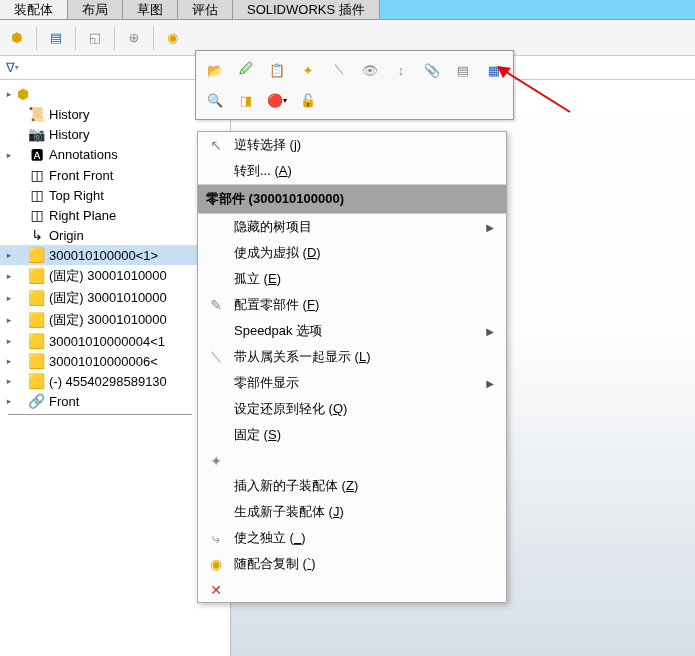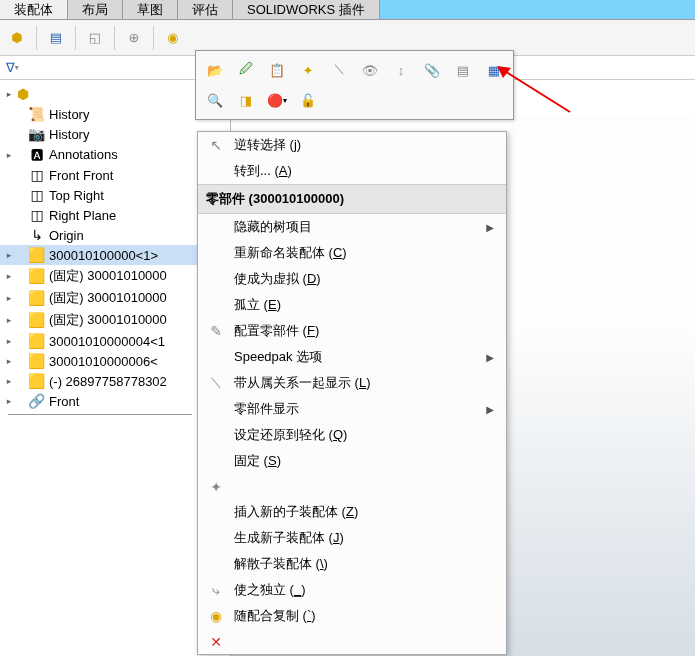--- a/index.html
+++ b/index.html
@@ -35,21 +35,21 @@
 .tree-item .ind { width: 14px; display: inline-block; }
 .tree-item .icon { width: 18px; text-align: center; margin-right: 3px; font-size: 14px; }
 .tree-divider { height: 1px; background: #999; margin: 3px 8px 0 8px; }
 
 
 .context-menu { position: absolute; left: 197px; top: 131px; width: 310px; background: #fcfcfc; border: 1px solid #aaa; box-shadow: 2px 2px 6px rgba(0,0,0,0.25); z-index: 4; }
 .context-menu .cm-item { display: flex; align-items: center; padding: 4px 8px 4px 4px; cursor: pointer; min-height: 25px; }
 .context-menu .cm-icon { width: 28px; text-align: center; font-size: 14px; }
 .context-menu .cm-label { flex: 1; padding-left: 4px; }
 .context-menu .cm-arrow { color: #555; font-size: 10px; padding-right: 4px; }
-.context-menu .cm-header { background: #e5e5e5; font-weight: bold; padding: 5px 8px; border-top: 1px solid #ccc; border-bottom: 1px solid #ccc; }
+.context-menu .cm-header { background: #a3a3a3; font-weight: bold; padding: 5px 8px; border-top: 1px solid #ccc; border-bottom: 1px solid #ccc; }
 .context-menu .underline { text-decoration: underline; }
 
 
 .viewport { position: absolute; left: 230px; top: 115px; right: 0; bottom: 0; background: linear-gradient(to bottom, #fdfdfd 40%, #d6dee6 100%); z-index: 1; border-left: 1px solid #bbb; }
 
 
 .c-yellow { color: #d9a400; }
 .c-blue { color: #2661b8; }
 .c-gray { color: #888; }
 .c-red { color: #d22; }
@@ -192,21 +192,21 @@
       <div class="tree-item">
         <span class="exp">▸</span>
         <span class="ind"></span>
         <span class="icon">🟨</span>
         <span>30001010000006&lt;</span>
       </div>
       <div class="tree-item">
         <span class="exp">▸</span>
         <span class="ind"></span>
         <span class="icon">🟨</span>
-        <span>(-) 26897758778302</span>
+        <span>(-) 45540298589130</span>
       </div>
       <div class="tree-item">
         <span class="exp">▸</span>
         <span class="ind"></span>
         <span class="icon">🔗</span>
         <span>Front</span>
       </div>
     </div>
   <div class="tree-divider"></div>
 </div>
@@ -224,24 +224,20 @@
     </div>
   <div class="cm-header">零部件 (300010100000)</div>
   <div id="cm-section2">
       <div class="cm-item">
         <span class="cm-icon "></span>
         <span class="cm-label">隐藏的树项目</span>
         <span class="cm-arrow">▶</span>
       </div>
       <div class="cm-item">
         <span class="cm-icon "></span>
-        <span class="cm-label">重新命名装配体 (<span class="underline">C</span>)</span>
-      </div>
-      <div class="cm-item">
-        <span class="cm-icon "></span>
         <span class="cm-label">使成为虚拟 (<span class="underline">D</span>)</span>
       </div>
       <div class="cm-item">
         <span class="cm-icon "></span>
         <span class="cm-label">孤立 (<span class="underline">E</span>)</span>
       </div>
       <div class="cm-item">
         <span class="cm-icon c-gray">✎</span>
         <span class="cm-label">配置零部件 (<span class="underline">F</span>)</span>
       </div>
@@ -272,24 +268,20 @@
       </div>
       <div class="cm-item">
         <span class="cm-icon "></span>
         <span class="cm-label">插入新的子装配体 (<span class="underline">Z</span>)</span>
       </div>
       <div class="cm-item">
         <span class="cm-icon "></span>
         <span class="cm-label">生成新子装配体 (<span class="underline">J</span>)</span>
       </div>
       <div class="cm-item">
-        <span class="cm-icon "></span>
-        <span class="cm-label">解散子装配体 (<span class="underline">\</span>)</span>
-      </div>
-      <div class="cm-item">
         <span class="cm-icon c-gray">⤷</span>
         <span class="cm-label">使之独立 (<span class="underline">_</span>)</span>
       </div>
       <div class="cm-item">
         <span class="cm-icon c-yellow">◉</span>
         <span class="cm-label">随配合复制 (<span class="underline">`</span>)</span>
       </div>
       <div class="cm-item">
         <span class="cm-icon c-red">✕</span>
       </div>

